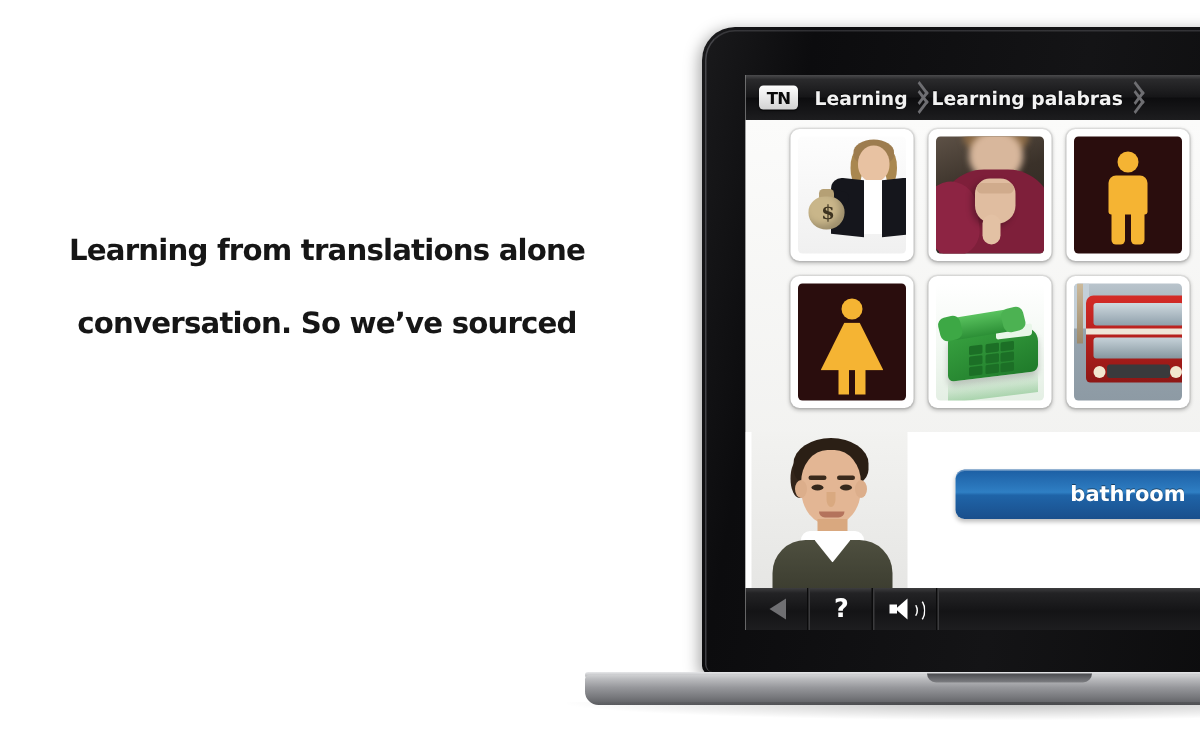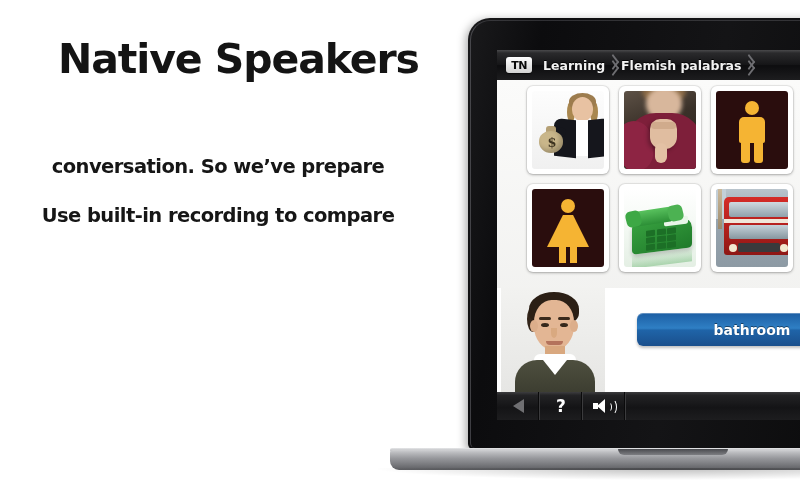--- a/index.html
+++ b/index.html
@@ -355,38 +355,37 @@
   }
   .ico-speaker .wv1 { left: 12px; top: 4px; width: 5px; height: 8px; }
   .ico-speaker .wv2 { left: 14px; top: 1px; width: 8px; height: 14px; }
 </style>
 </head>
 <body>
 
 <div id="stage">
 
   <div class="copy-panel">
-    <div class="headline">Native Speakers</div>
     <div class="body-copy">
-      <span class="line">conversation. So we’ve prepare</span>
-      <span class="line">Use built-in recording to compare</span>
+      <span class="line">Learning from translations alone</span>
+      <span class="line">conversation. So we’ve sourced</span>
     </div>
   </div>
 
   <div class="laptop">
     <div class="lid"></div>
     <div class="lid-edge"></div>
 
     <div class="screen">
 
       <div class="topbar">
         <div class="tn-badge">TN</div>
         <div class="crumb c1">Learning</div>
         <div class="chev"></div>
-        <div class="crumb">Flemish palabras</div>
+        <div class="crumb">Learning palabras</div>
         <div class="chev"></div>
         <div class="crumb"></div>
       </div>
 
       <div class="content">
 
         <div class="grid">
 
           <div class="tile">
             <div class="tile-inner t-money">

